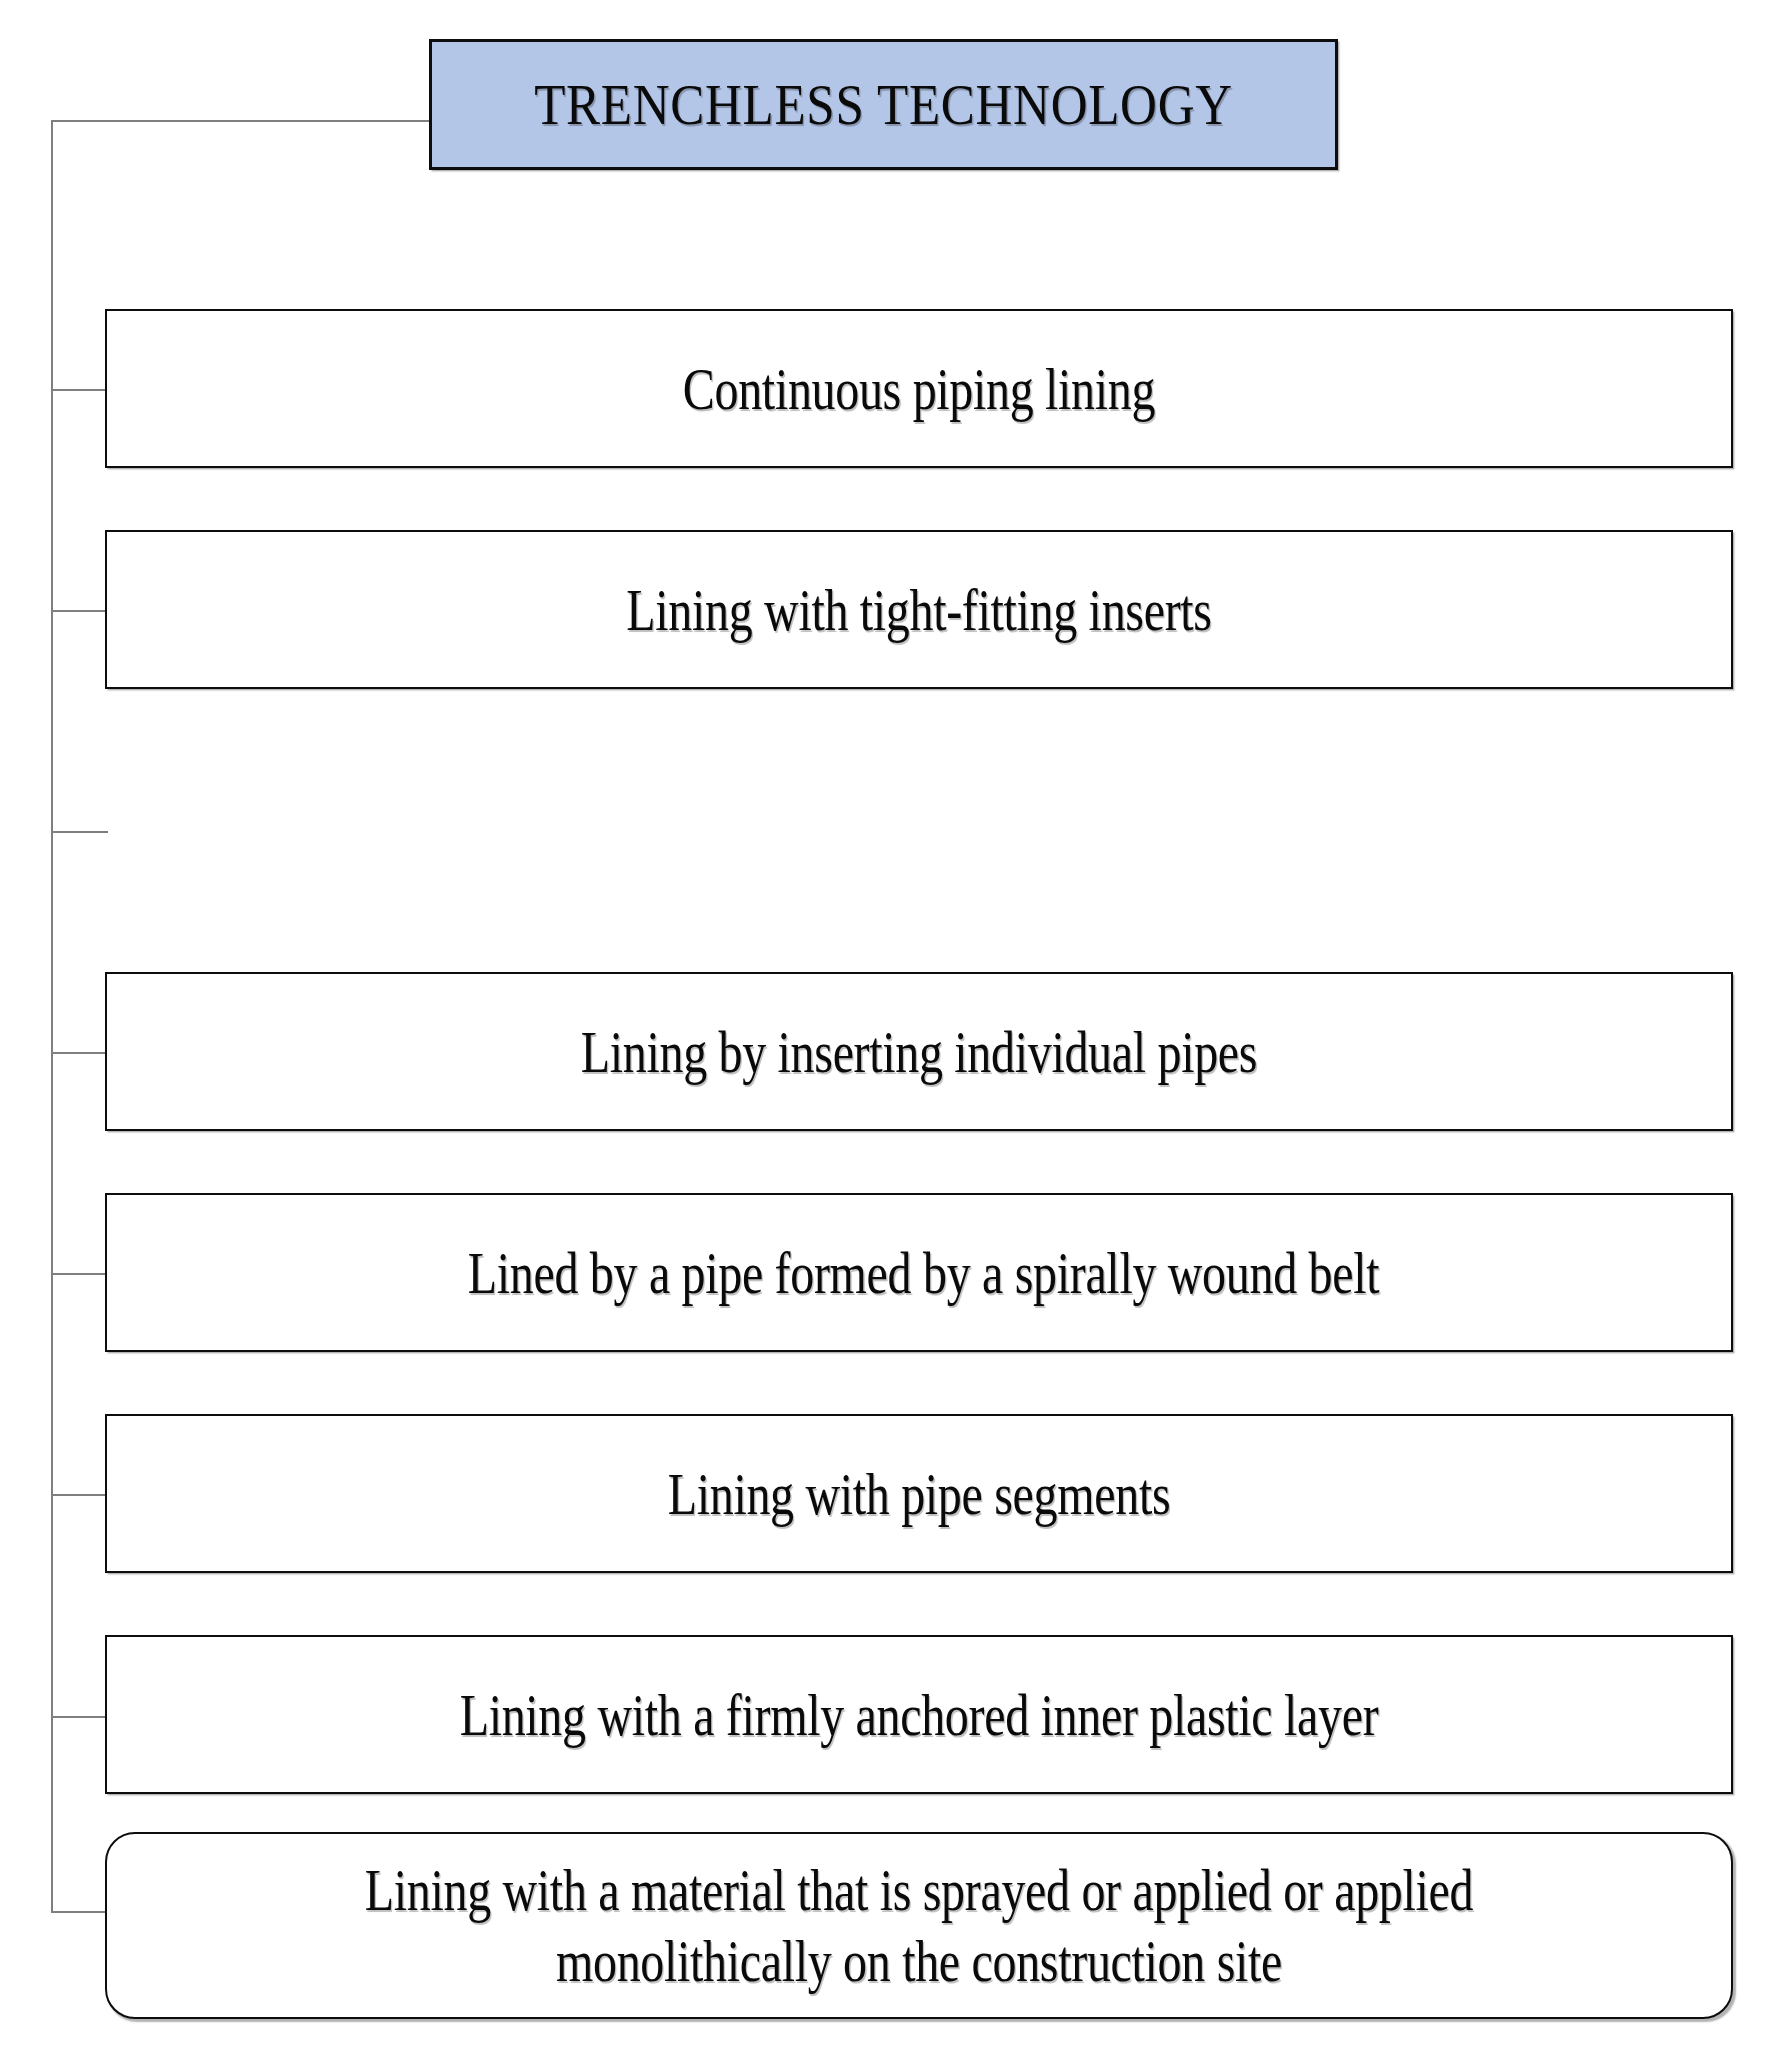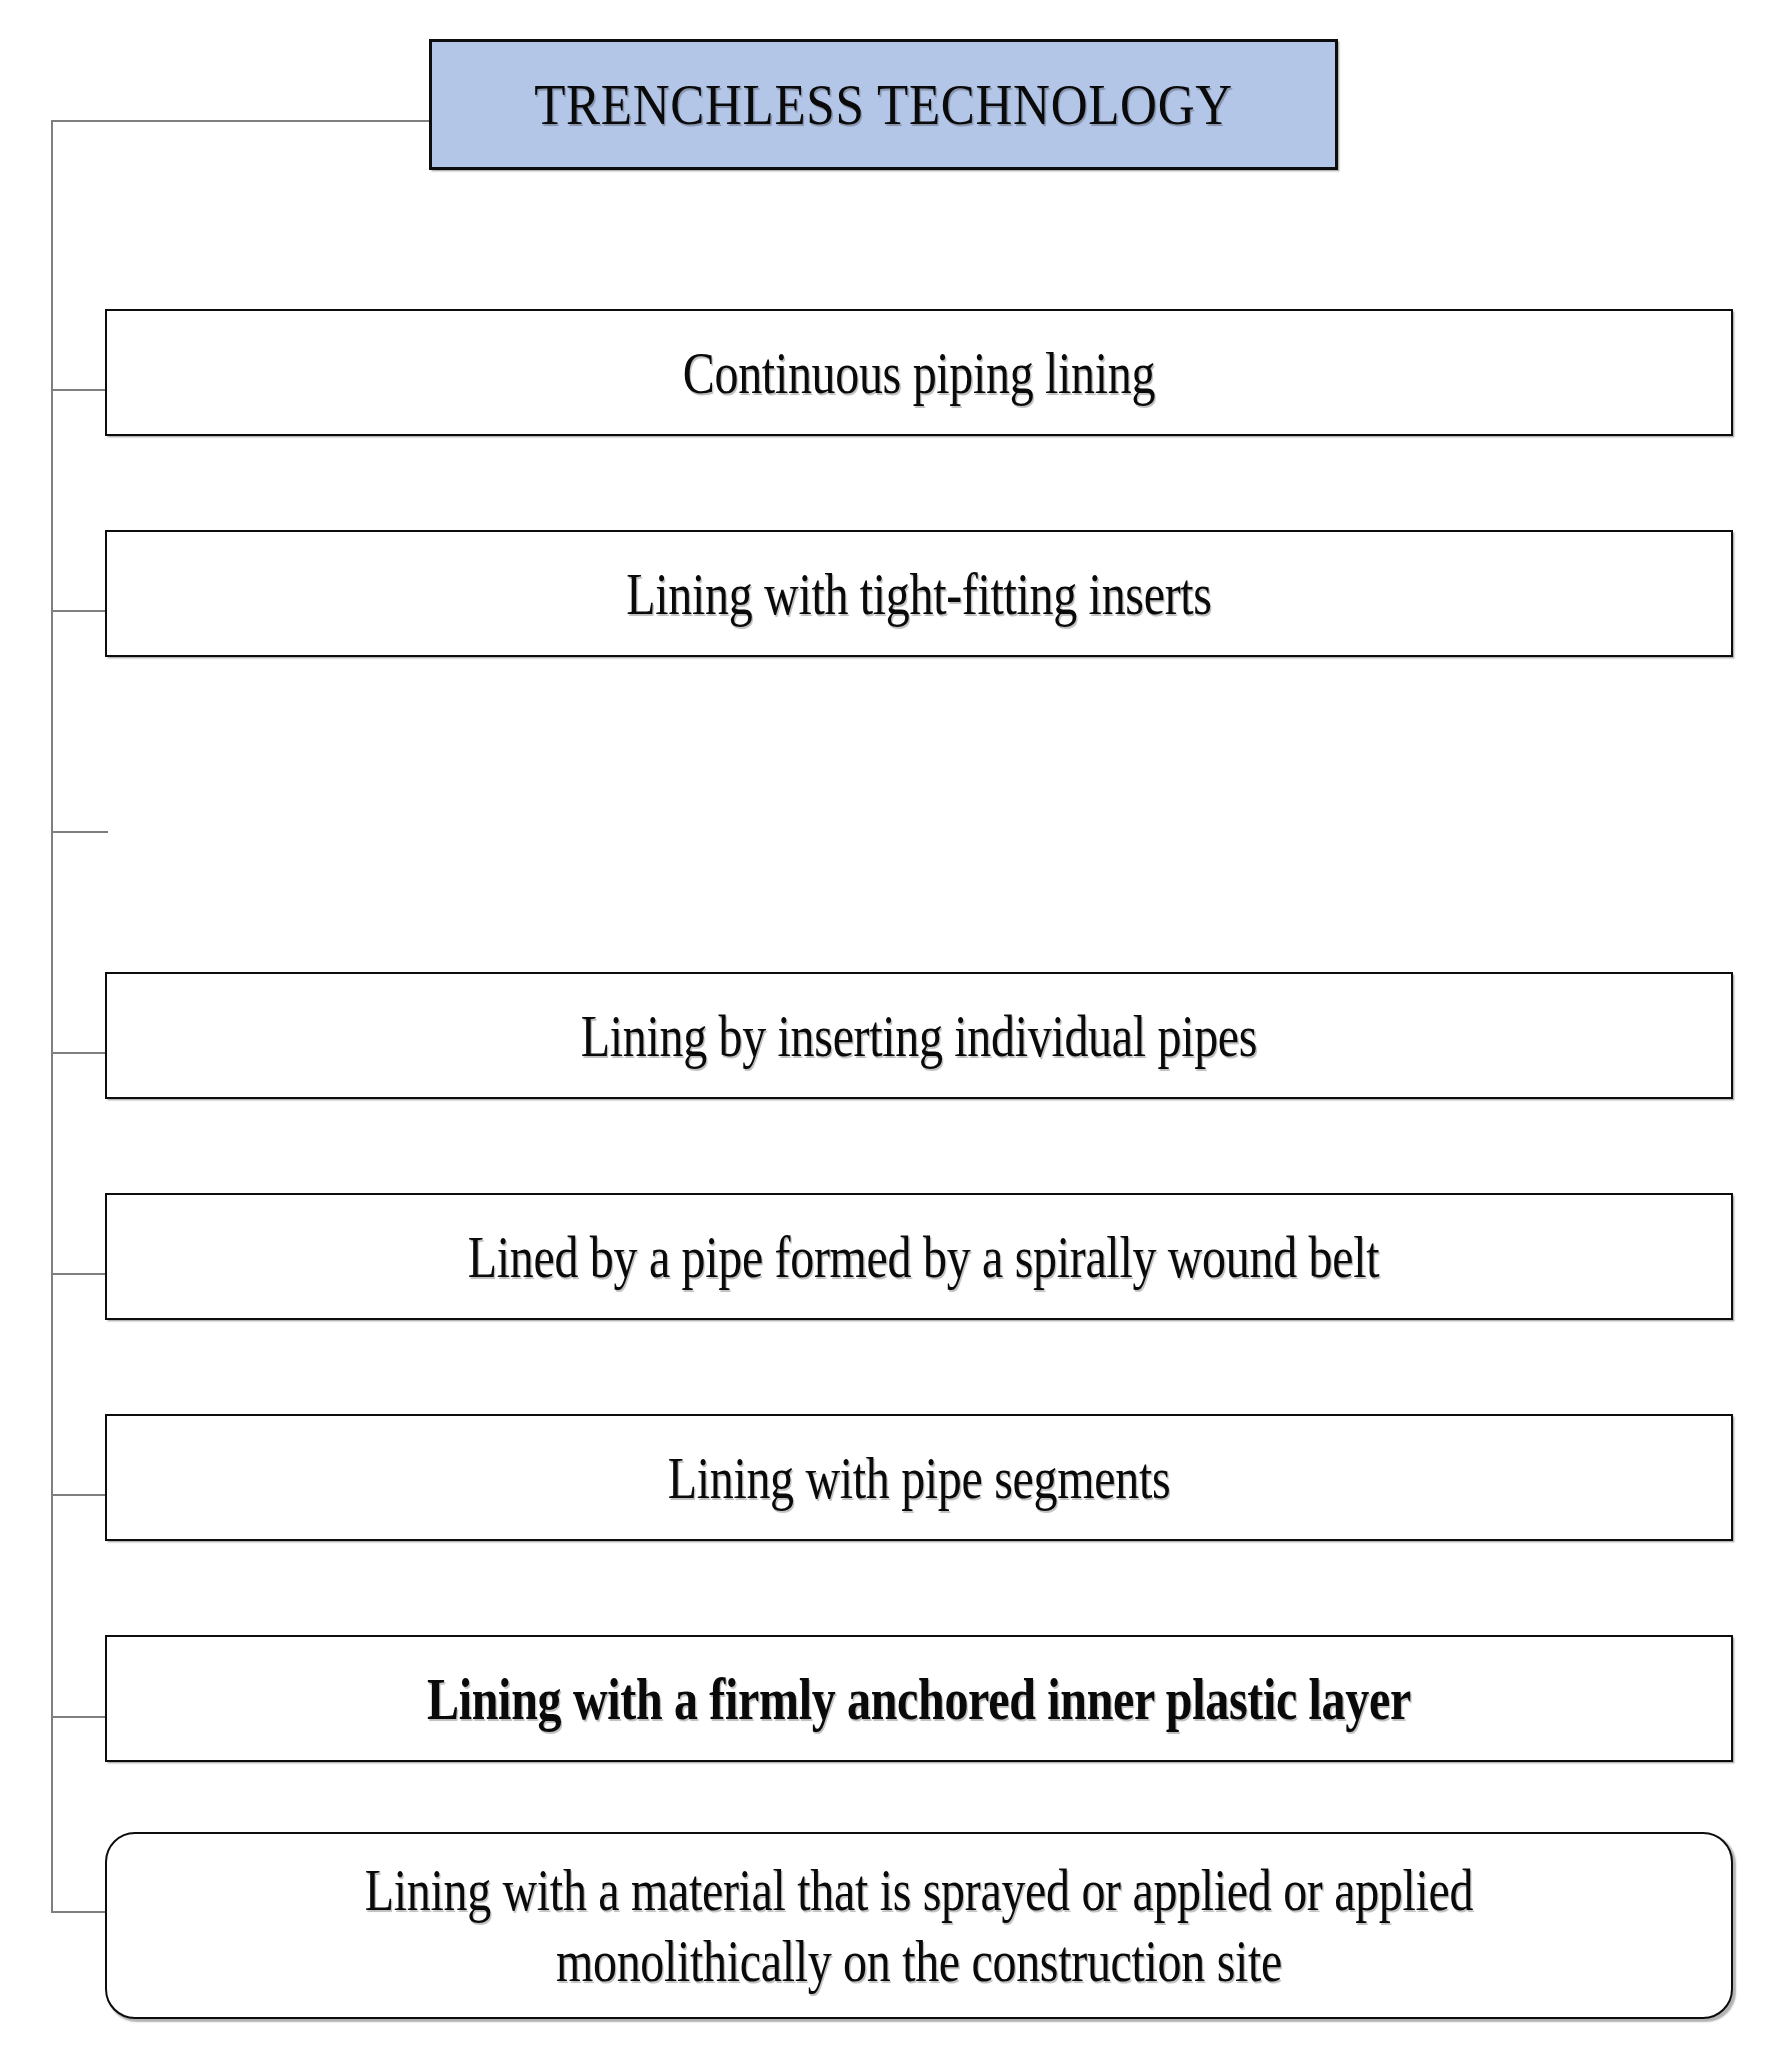--- a/index.html
+++ b/index.html
@@ -83,21 +83,21 @@
   #root-node .node-label {
     font-size: 58px;
     letter-spacing: 0.8px;
     transform: scaleX(0.88);
   }
 
   
   .child-node {
     left: 105px;
     width: 1628px;
-    height: 127px;
+    height: 159px;
   }
   .child-node.tall {
     height: 187px;
     border-radius: 30px;
   }
 </style>
 </head>
 <body>
 
 <div id="canvas">
@@ -132,21 +132,21 @@
   </div>
 
   <div class="node child-node" style="top:1193px;padding-left:9px;">
     <span class="node-label">Lined by a pipe formed by a spirally wound belt</span>
   </div>
 
   <div class="node child-node" style="top:1414px;">
     <span class="node-label">Lining with pipe segments</span>
   </div>
 
-  <div class="node child-node" style="top:1635px;font-weight:bold;">
+  <div class="node child-node" style="top:1635px;">
     <span class="node-label">Lining with a firmly anchored inner plastic layer</span>
   </div>
 
   <div class="node child-node tall" style="top:1832px;">
     <span class="node-label two-line">Lining with a material that is sprayed or applied or applied monolithically on the construction site</span>
   </div>
 
 </div>
 
 

